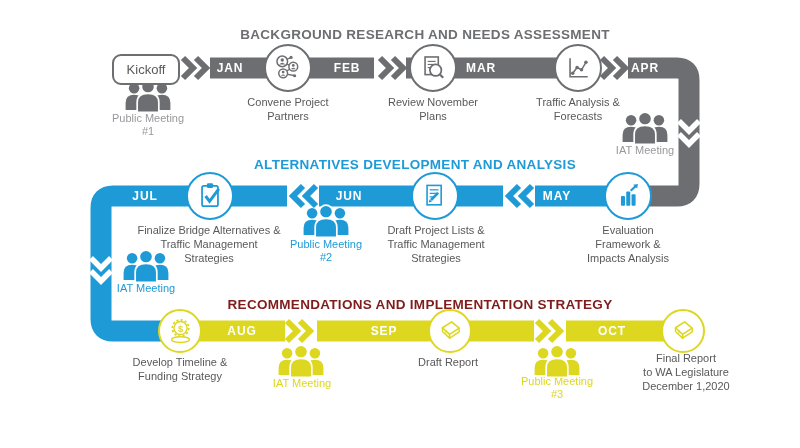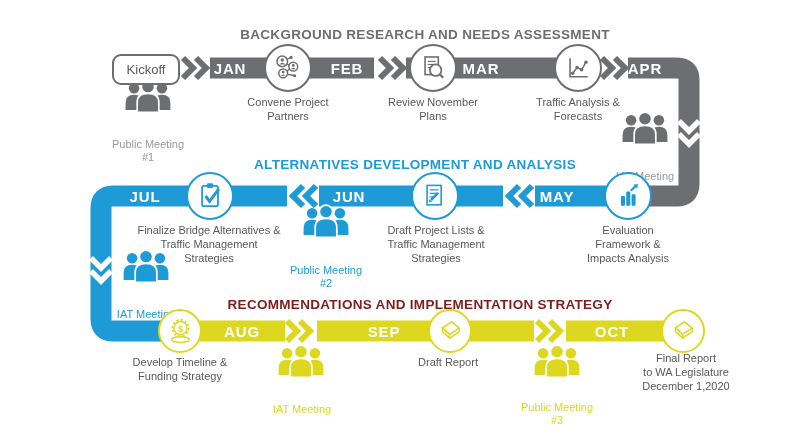--- a/index.html
+++ b/index.html
@@ -23,21 +23,21 @@
   .phase-title {
     position:absolute; transform:translateX(-50%);
     font-size:13.5px; font-weight:bold; letter-spacing:.3px; white-space:nowrap; z-index:2;
   }
   .phase-title.gray   { color:#6d6e71; }
   .phase-title.blue   { color:#1e9ad6; }
   .phase-title.yellow { color:#7f1d1d; }
 
   .month {
     position:absolute; transform:translate(-50%,-50%);
-    color:#fff; font-size:15px; font-weight:bold; letter-spacing:.9px; z-index:3; white-space:nowrap;
+    color:#fff; font-size:12px; font-weight:bold; letter-spacing:.9px; z-index:3; white-space:nowrap;
   }
 
   .kickoff-box {
     position:absolute; left:112px; top:54px; width:64px; height:27px;
     background:#fff; border:2.5px solid #6d6e71; border-radius:9px; z-index:4;
     display:flex; align-items:center; justify-content:center;
     font-size:13px; font-weight:normal; color:#58595b;
   }
 
   .circle {
@@ -53,21 +53,21 @@
   .ms-label {
     position:absolute; transform:translateX(-50%); width:190px; text-align:center;
     font-size:11px; line-height:1.25; color:#58595b; white-space:pre-line; z-index:2;
   }
   .meeting-icon { position:absolute; width:50px; height:34px; z-index:3; }
   .meeting-icon.gray   { color:#6d6e71; }
   .meeting-icon.blue   { color:#1e9ad6; }
   .meeting-icon.yellow { color:#ddd71f; }
   .meet-label {
     position:absolute; transform:translateX(-50%); width:140px; text-align:center;
-    font-size:11px; line-height:1.2; white-space:pre-line; z-index:2;margin-top:26px;
+    font-size:11px; line-height:1.2; white-space:pre-line; z-index:2;
   }
   .meet-label.gray   { color:#97999c; }
   .meet-label.blue   { color:#1e9ad6; }
   .meet-label.yellow { color:#ddd71f; }
 </style>
 </head>
 <body>
 
 <div id="canvas">
 

